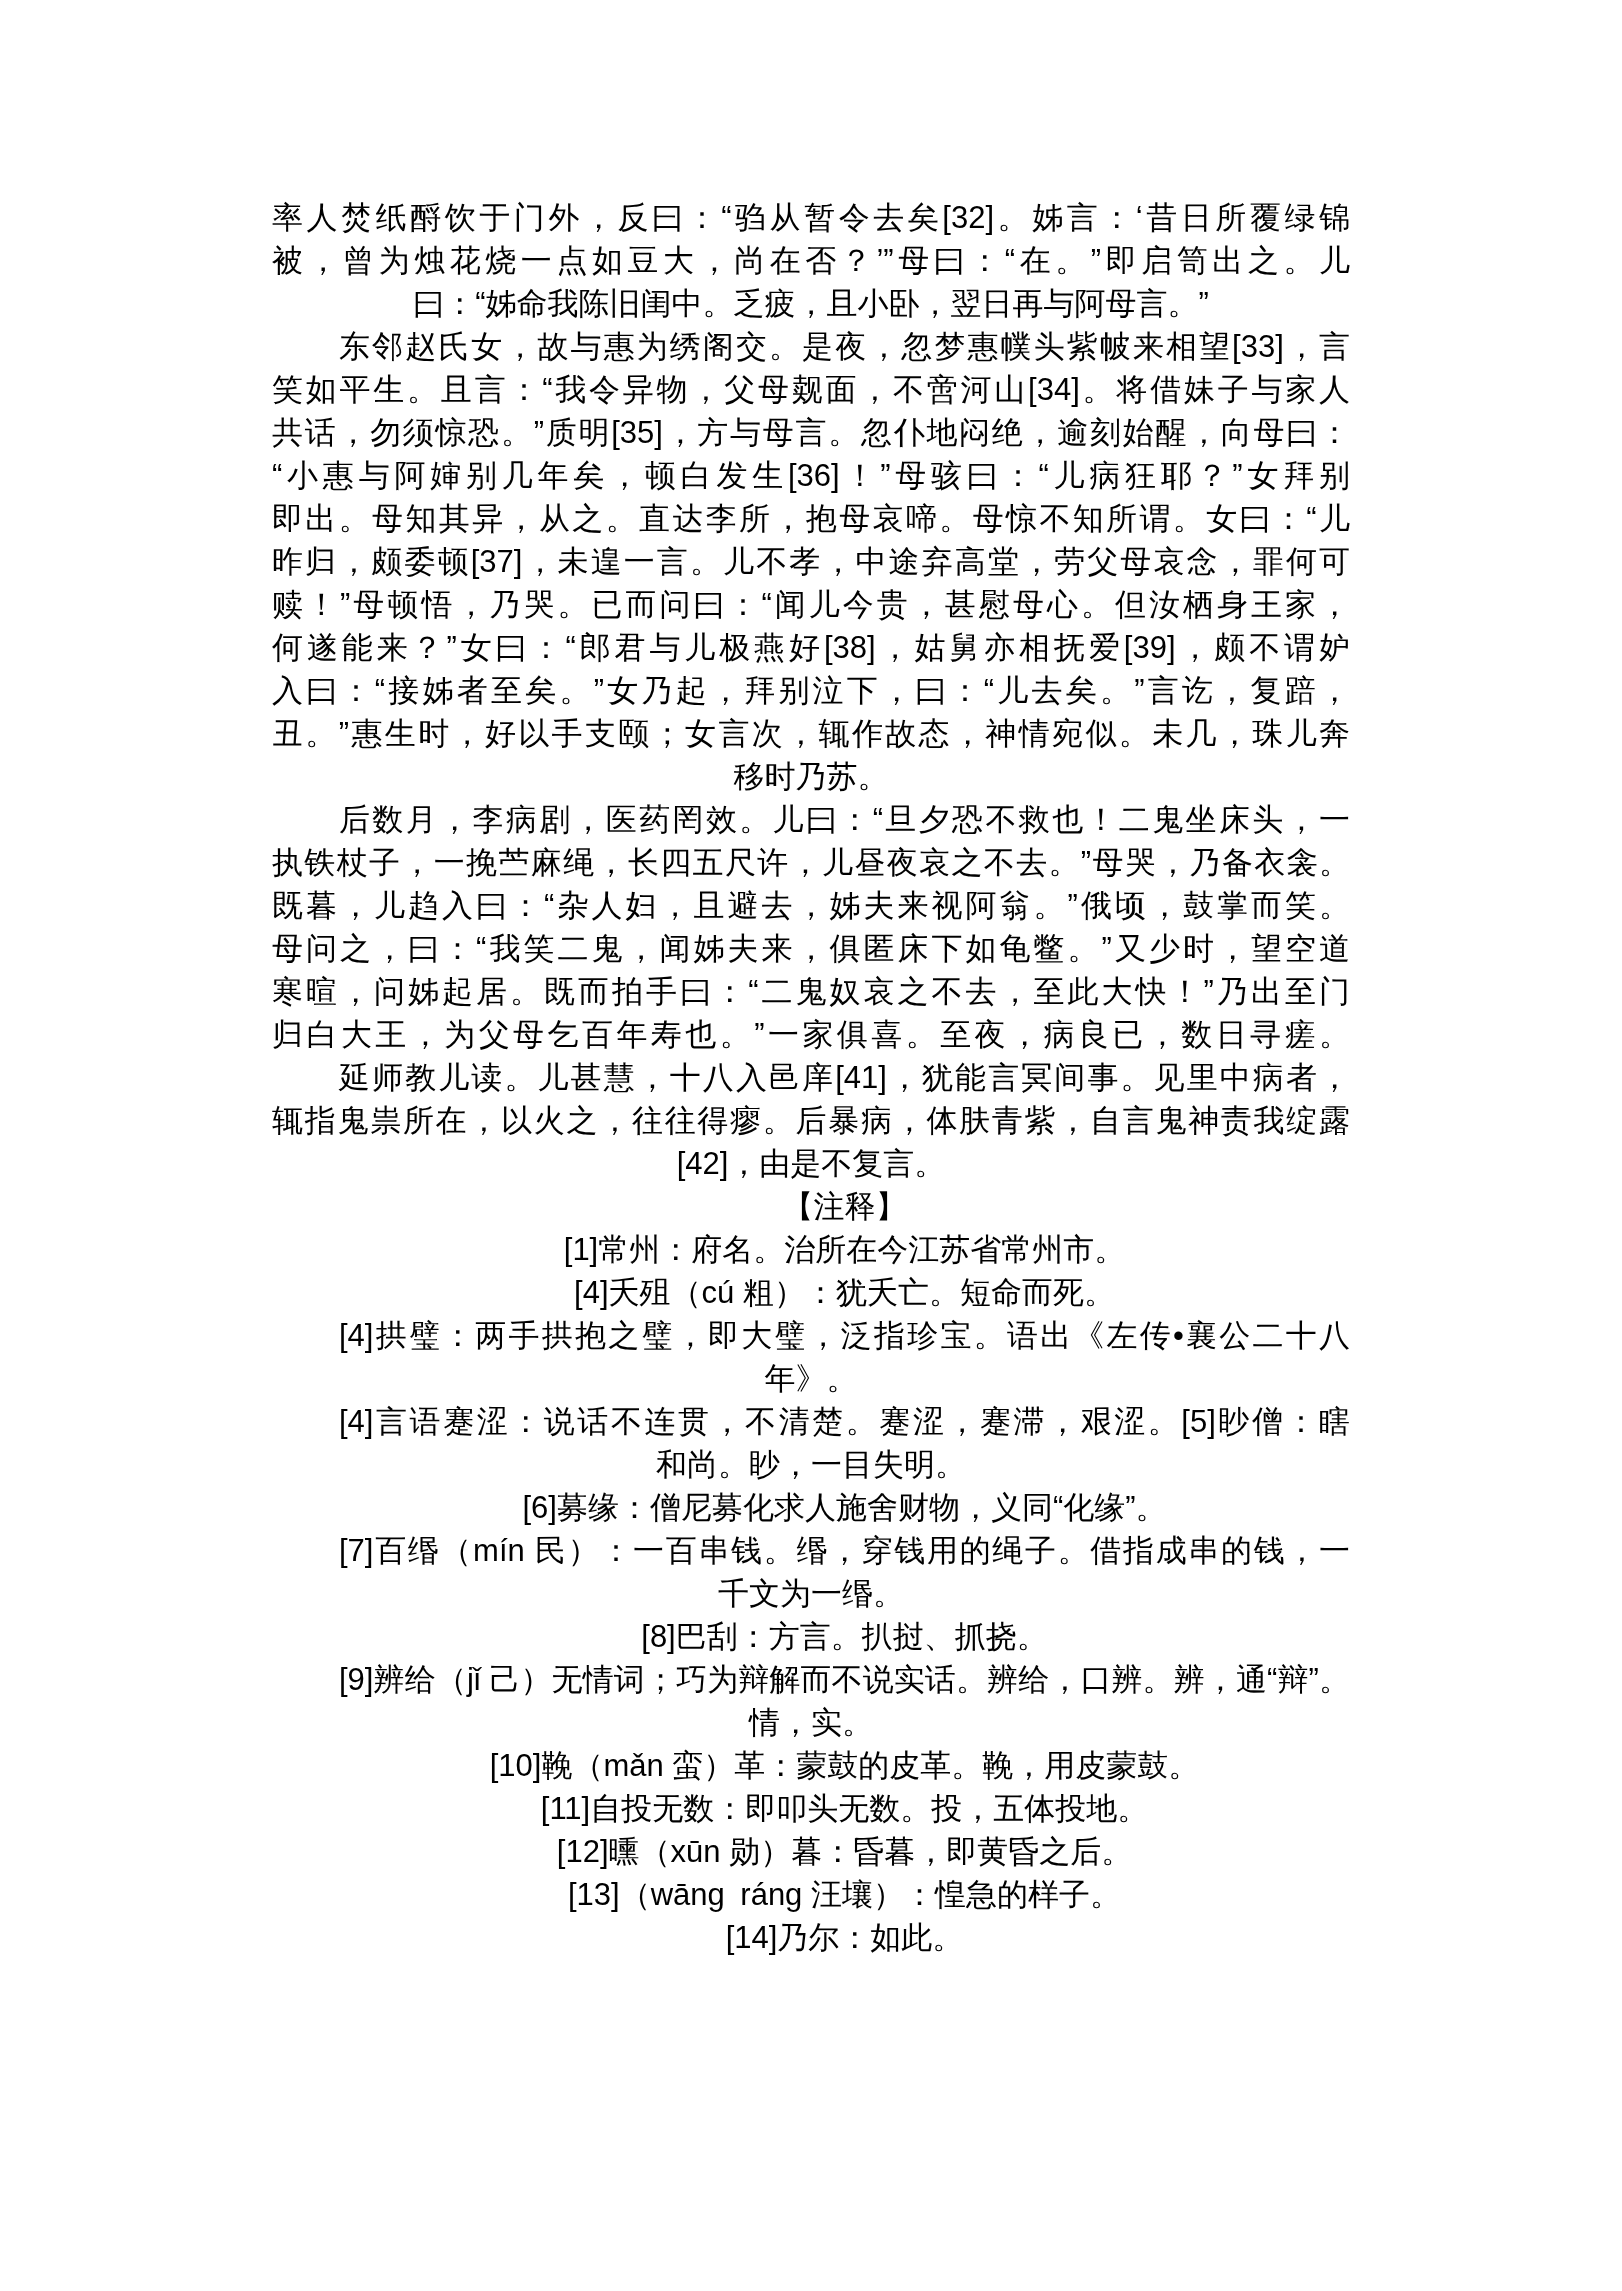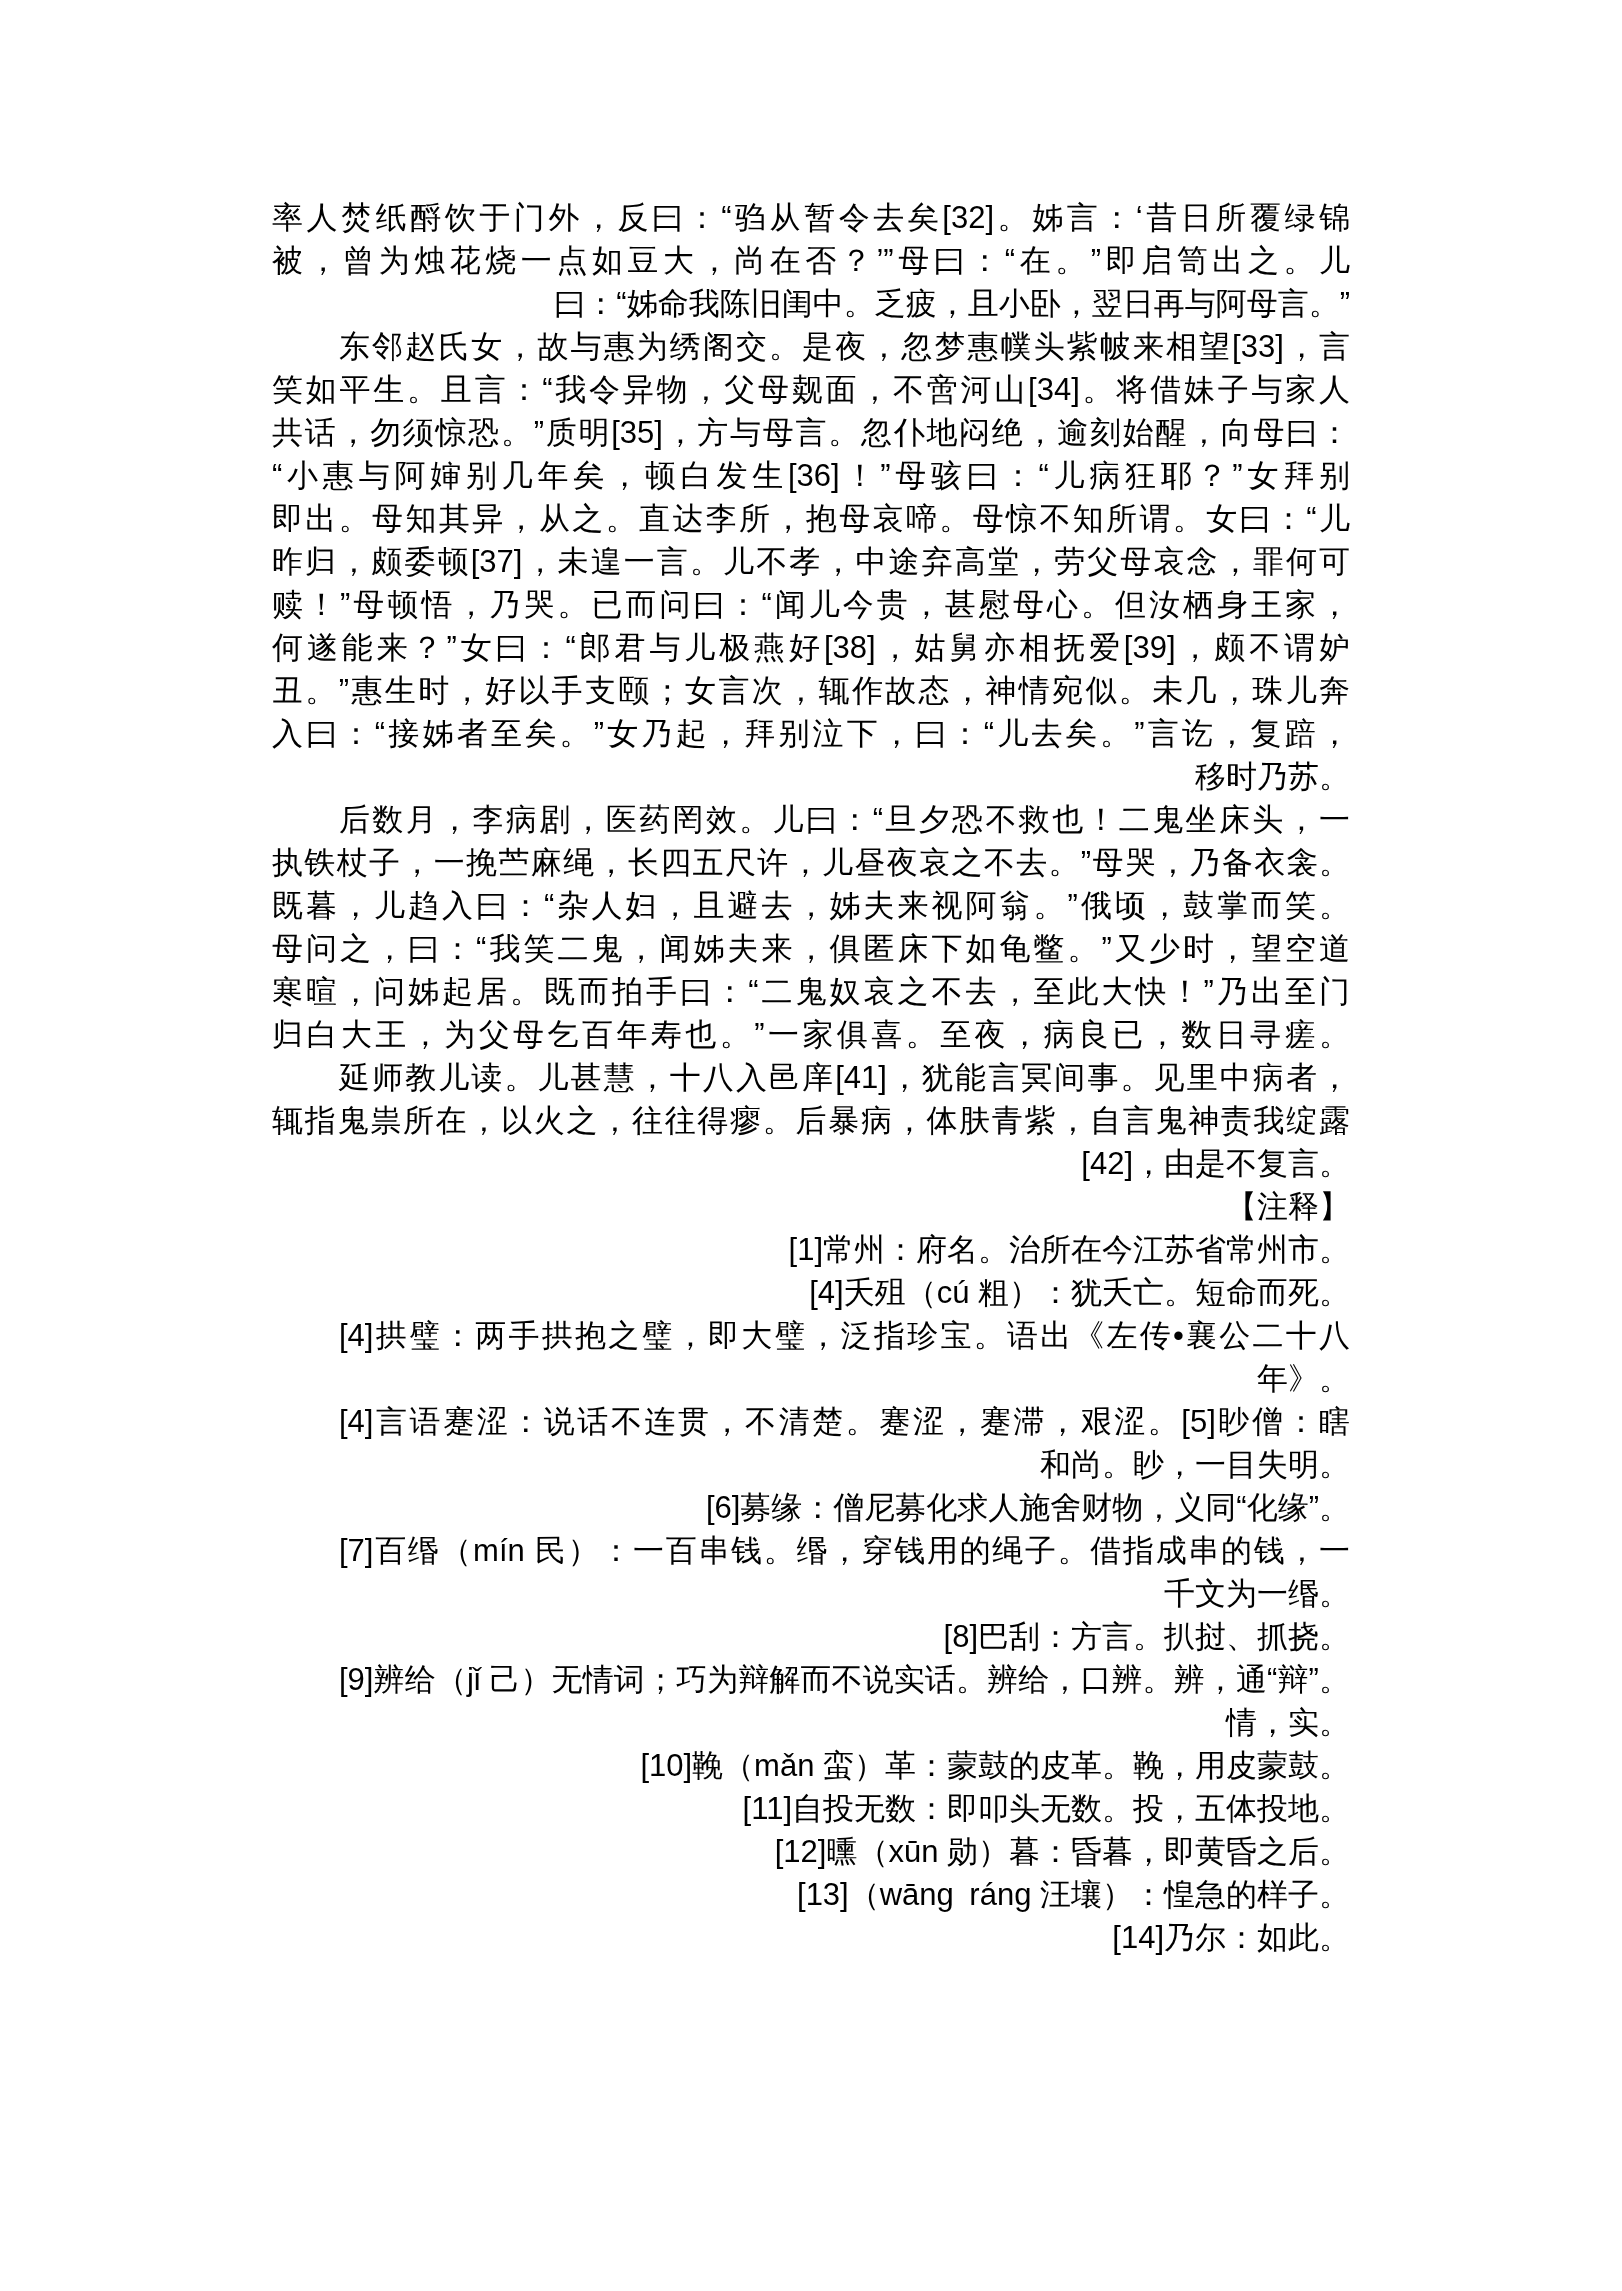--- a/index.html
+++ b/index.html
@@ -21,21 +21,21 @@
     width: 1078px;
     color: #000000;
     font-family: "Liberation Sans", "DejaVu Sans", sans-serif;
     font-size: 31px;
     font-weight: 400;
   }
   .line {
     height: 43px;
     line-height: 43px;
     white-space: normal;
-    text-align: right;
+    text-align: center;
   }
   .line.ind {
     padding-left: 67px;
   }
   .line.just {
     text-align: justify;
     text-align-last: justify;
   }
 </style>
 </head>
@@ -47,22 +47,22 @@
       <div class="line just">被，曾为烛花烧一点如豆大，尚在否？’”母曰：“在。”即启笥出之。儿</div>
       <div class="line">曰：“姊命我陈旧闺中。乏疲，且小卧，翌日再与阿母言。”</div>
       <div class="line ind just">东邻赵氏女，故与惠为绣阁交。是夜，忽梦惠幞头紫帔来相望[33]，言</div>
       <div class="line just">笑如平生。且言：“我令异物，父母觌面，不啻河山[34]。将借妹子与家人</div>
       <div class="line just">共话，勿须惊恐。”质明[35]，方与母言。忽仆地闷绝，逾刻始醒，向母曰：</div>
       <div class="line just">“小惠与阿婶别几年矣，顿白发生[36]！”母骇曰：“儿病狂耶？”女拜别</div>
       <div class="line just">即出。母知其异，从之。直达李所，抱母哀啼。母惊不知所谓。女曰：“儿</div>
       <div class="line just">昨归，颇委顿[37]，未遑一言。儿不孝，中途弃高堂，劳父母哀念，罪何可</div>
       <div class="line just">赎！”母顿悟，乃哭。已而问曰：“闻儿今贵，甚慰母心。但汝栖身王家，</div>
       <div class="line just">何遂能来？”女曰：“郎君与儿极燕好[38]，姑舅亦相抚爱[39]，颇不谓妒</div>
+      <div class="line just">入曰：“接姊者至矣。”女乃起，拜别泣下，曰：“儿去矣。”言讫，复踣，</div>
       <div class="line just">丑。”惠生时，好以手支颐；女言次，辄作故态，神情宛似。未几，珠儿奔</div>
-      <div class="line just">入曰：“接姊者至矣。”女乃起，拜别泣下，曰：“儿去矣。”言讫，复踣，</div>
       <div class="line">移时乃苏。</div>
       <div class="line ind just">后数月，李病剧，医药罔效。儿曰：“旦夕恐不救也！二鬼坐床头，一</div>
       <div class="line just">执铁杖子，一挽苎麻绳，长四五尺许，儿昼夜哀之不去。”母哭，乃备衣衾。</div>
       <div class="line just">既暮，儿趋入曰：“杂人妇，且避去，姊夫来视阿翁。”俄顷，鼓掌而笑。</div>
       <div class="line just">母问之，曰：“我笑二鬼，闻姊夫来，俱匿床下如龟鳖。”又少时，望空道</div>
       <div class="line just">寒暄，问姊起居。既而拍手曰：“二鬼奴哀之不去，至此大快！”乃出至门</div>
       <div class="line just">归白大王，为父母乞百年寿也。”一家俱喜。至夜，病良已，数日寻瘥。</div>
       <div class="line ind just">延师教儿读。儿甚慧，十八入邑庠[41]，犹能言冥间事。见里中病者，</div>
       <div class="line just">辄指鬼祟所在，以火之，往往得瘳。后暴病，体肤青紫，自言鬼神责我绽露</div>
       <div class="line">[42]，由是不复言。</div>

